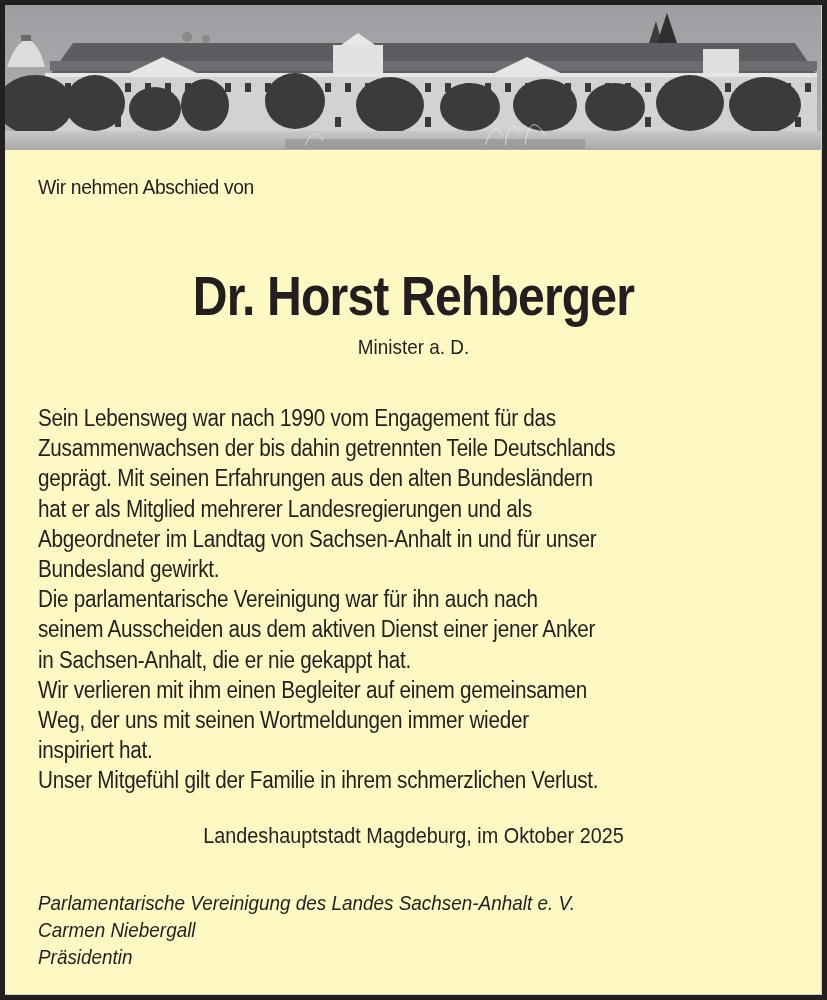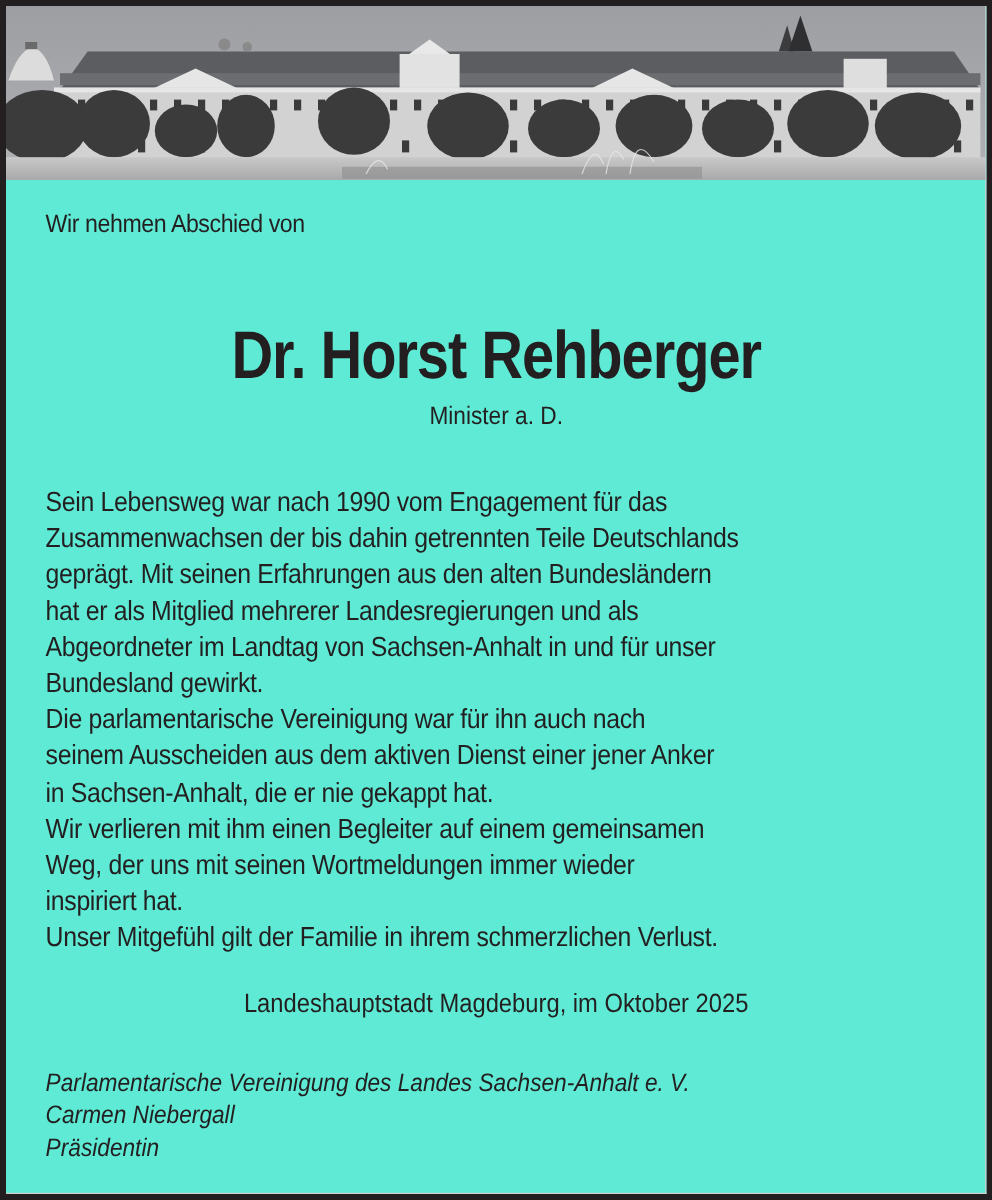--- a/index.html
+++ b/index.html
@@ -7,21 +7,21 @@
       width: 827px; height: 1000px;
       background: #231f20;
       position: relative;
       overflow: hidden;
       font-family: "Liberation Sans", sans-serif;
     }
     .card {
       position: absolute;
       left: 5px; top: 5px;
       width: 817px; height: 990px;
-      background: #5eead4;
+      background: #fef9c3;
       border-right: 1px solid #cfcfcf;
       border-bottom: 1px solid #cfcfcf;
       box-sizing: border-box;
       overflow: hidden;
     }
     .photo {
       position: absolute; left: 0; top: 0;
       width: 817px; height: 145px;
       display: block;
     }

